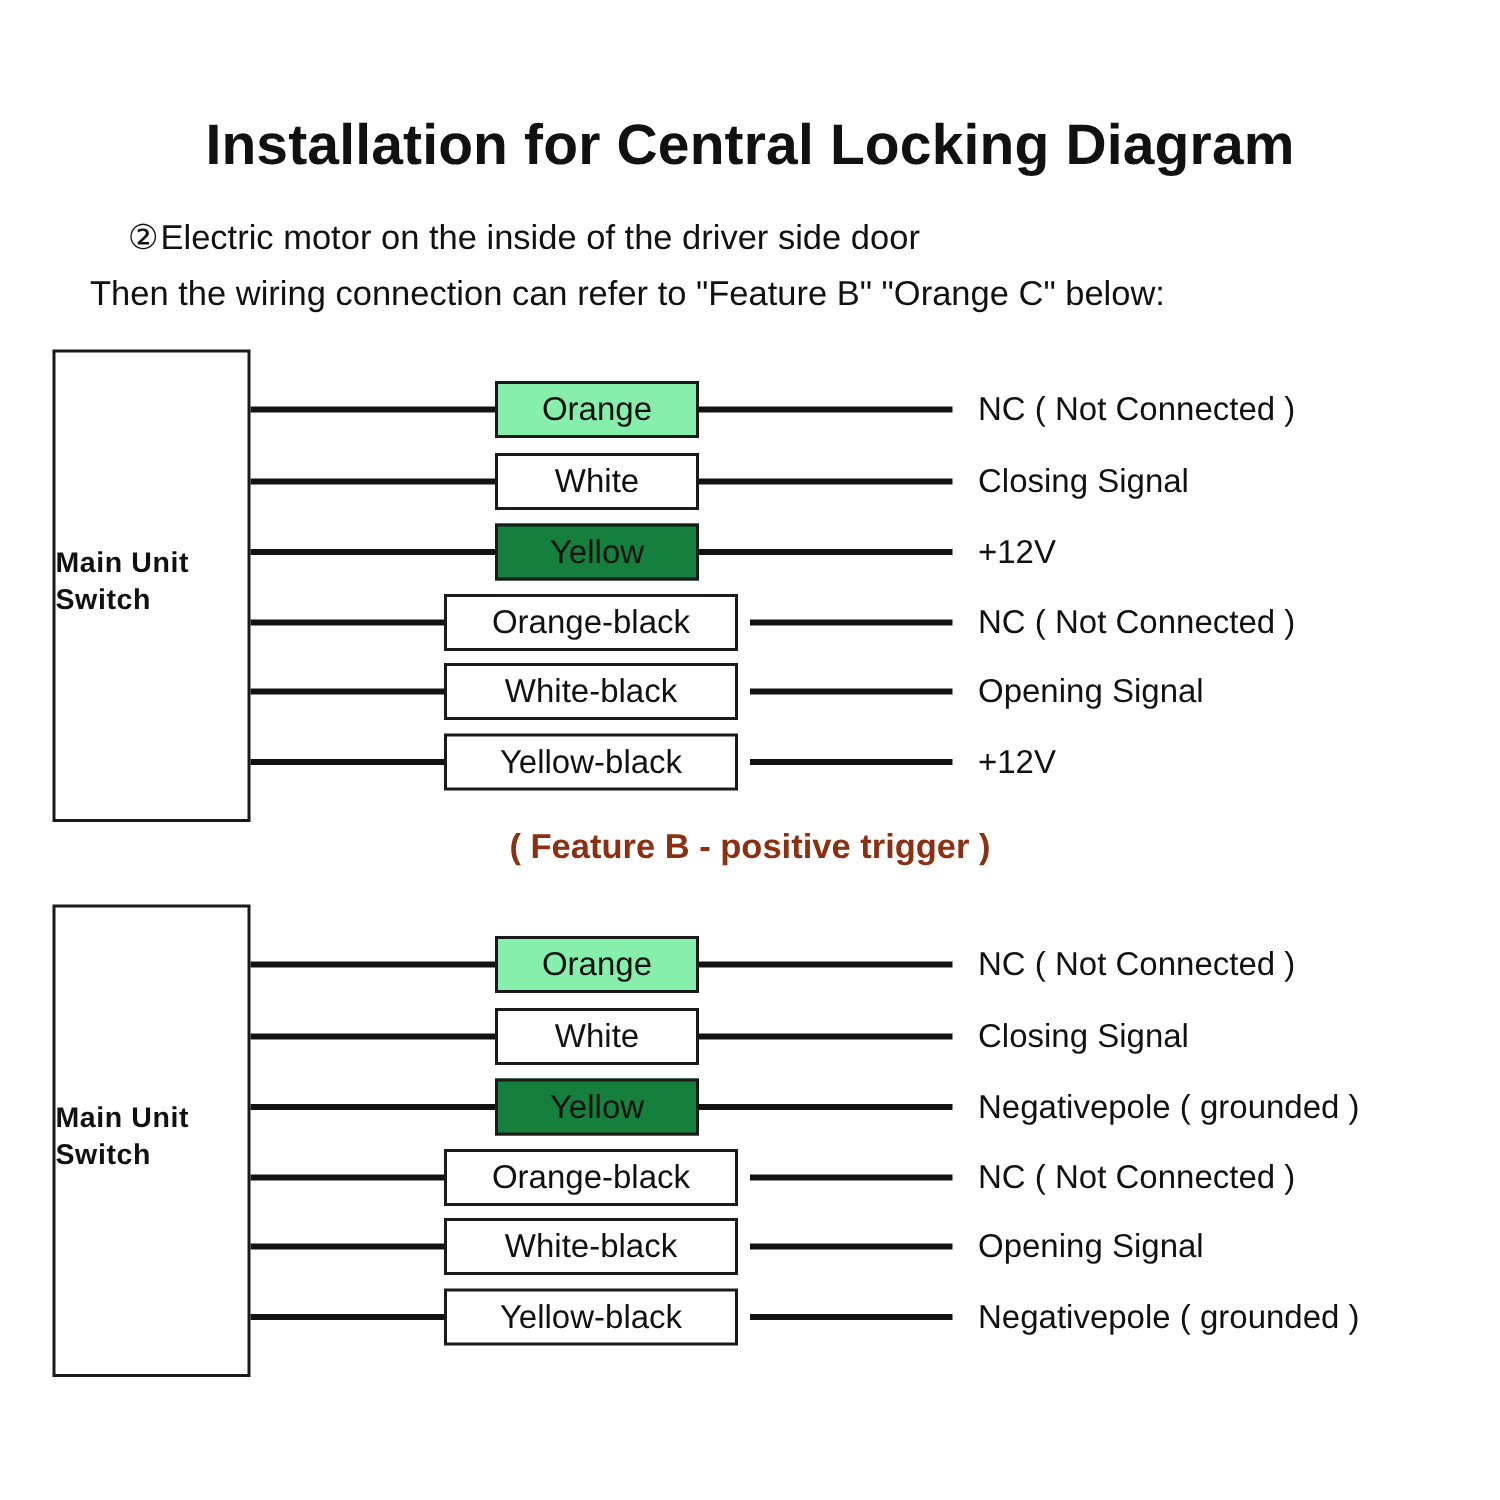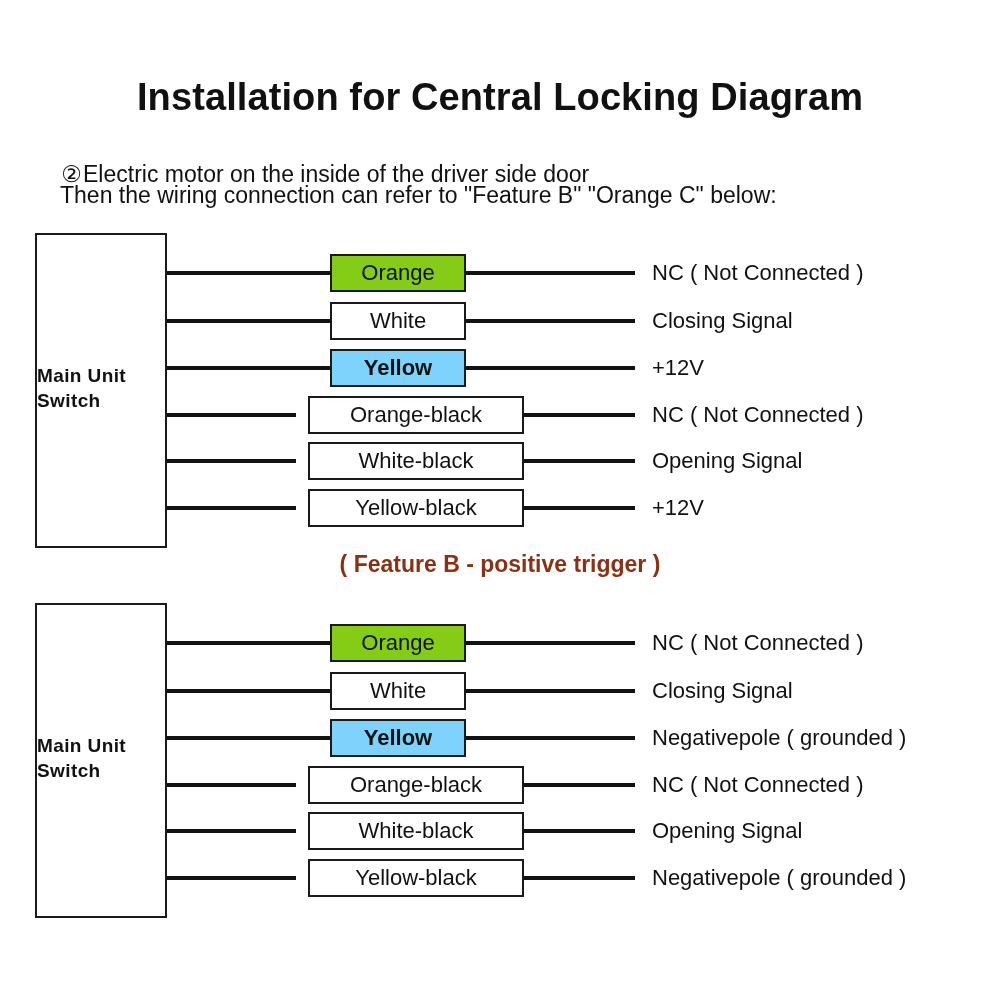--- a/index.html
+++ b/index.html
@@ -38,21 +38,21 @@
   }
   .note-line {
     position: absolute;
     left: 60px;
     font-size: 23px;
     font-weight: normal;
     white-space: nowrap;
     line-height: 1;
   }
   .note-1 { top: 126px; }
-  .note-2 { top: 163px; }
+  .note-2 { top: 147px; margin-left: 24px; }
   .note-3 { top: 184px; }
   .circ {
     display: inline-block;
     width: 23px;
     text-align: center;
   }
 
   
   .diagram {
     position: absolute;
@@ -101,24 +101,24 @@
     background: #ffffff;
     font-size: 22px;
     line-height: 1;
     display: flex;
     align-items: center;
     justify-content: center;
     color: #111111;
     white-space: nowrap;
   }
   .chip.narrow { left: 330px; width: 136px; height: 38px; }
-  .chip.wide   { left: 308px; width: 216px; height: 38px; }
-
-  .chip.orange { background: #84cc16; }
-  .chip.yellow { background: #7dd3fc; font-weight: bold; }
+  .chip.wide   { left: 296px; width: 196px; height: 38px; }
+
+  .chip.orange { background: #86efac; }
+  .chip.yellow { background: #15803d; }
   .chip.white  { background: #ffffff; }
 
   
   .func {
     position: absolute;
     left: 652px;
     font-size: 22px;
     line-height: 1;
     white-space: nowrap;
     color: #111111;

